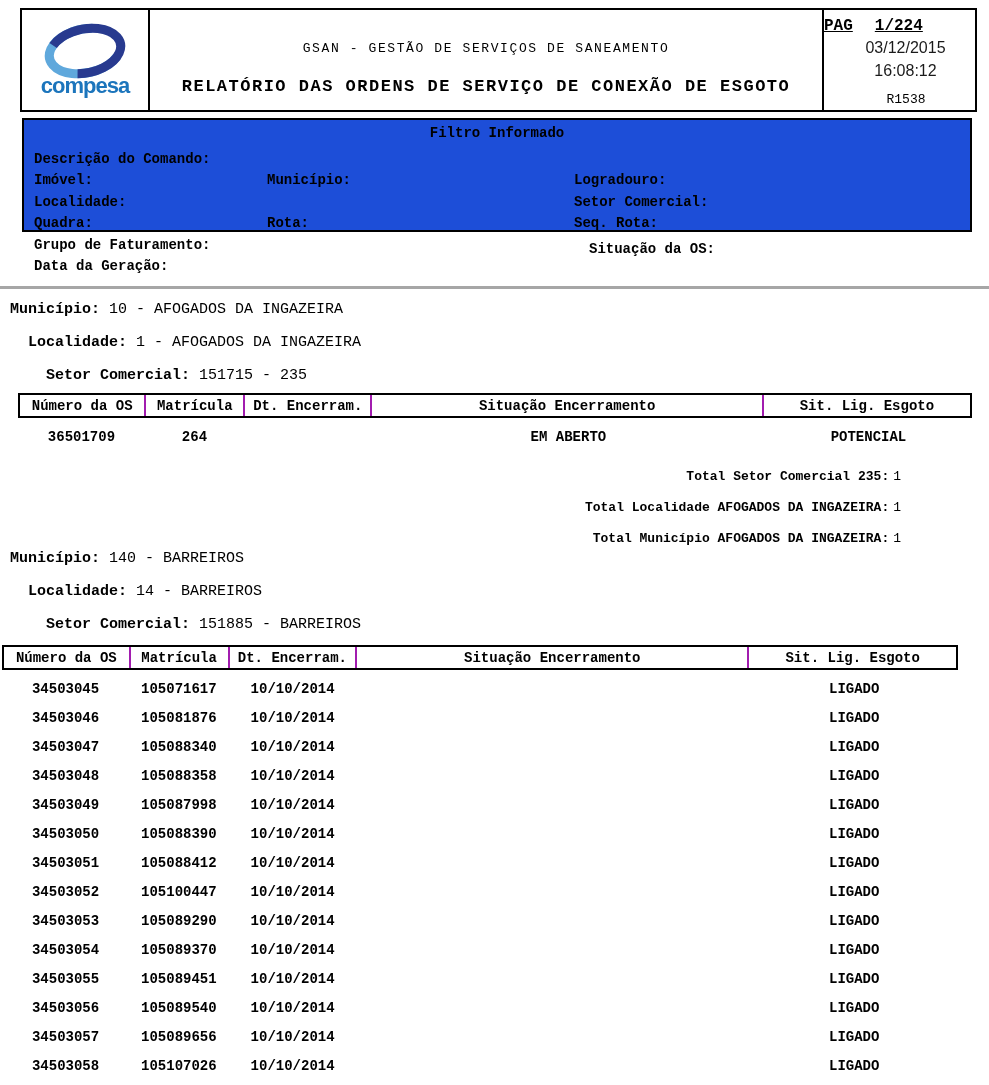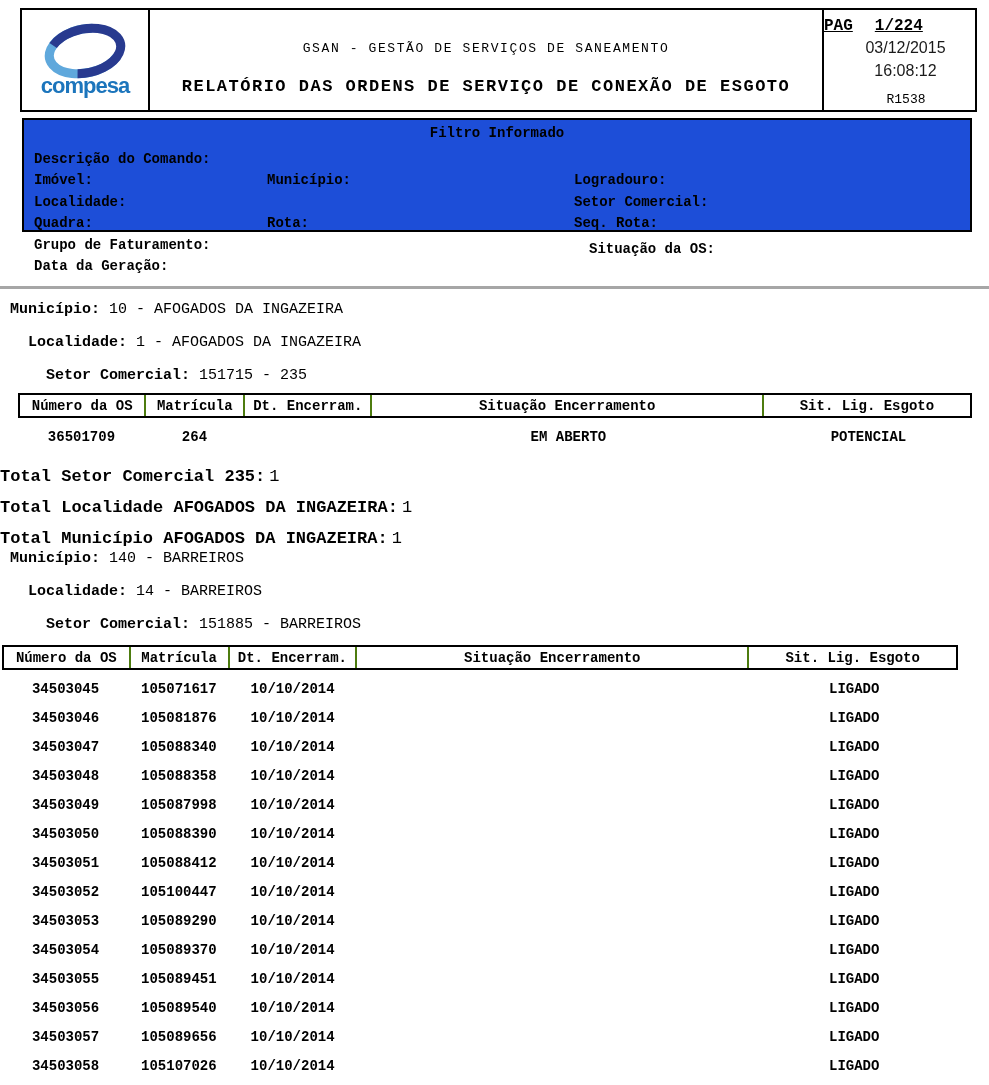--- a/index.html
+++ b/index.html
@@ -58,30 +58,30 @@
   .seto { margin-left:46px; margin-top:15px; }
 
   .os-table { box-sizing:border-box; }
   .t1 { margin:8px 0 0 18px; width:954px; }
   .t2 { margin:11px 0 0 2px; width:956px; }
   .thead {
     display:grid; grid-template-columns:13.3% 10.4% 13.4% 41.2% 21.7%;
     border:2px solid #000; box-sizing:border-box; height:25px;
   }
   .hcell {
-    border-right:2px solid #4d7c0f; box-sizing:border-box; display:flex;
+    border-right:2px solid #a21caf; box-sizing:border-box; display:flex;
     align-items:center; justify-content:center; font-weight:bold; font-size:14px; white-space:nowrap;
   }
   .hcell:last-child { border-right:none; }
   .tbody { padding-top:4px;font-weight:bold; }
   .trow { display:grid; grid-template-columns:13.3% 10.4% 13.4% 41.2% 21.7%; height:29px; align-items:center; }
   .tcell { text-align:center; font-size:14px; white-space:nowrap; }
 
   .totals { margin-top:10px; }
-  .total-line { padding-right:88px; line-height:31px; font-size:17px; white-space:nowrap; }
+  .total-line { text-align:right; padding-right:88px; line-height:31px; font-size:13px; white-space:nowrap; }
   .total-line .tl { font-weight:bold; }
   .total-line .tv { margin-left:4px; }
 </style>
 </head>
 <body>
 
 <div class="page">
 
   <div class="header-box">
     <div class="logo-cell">

